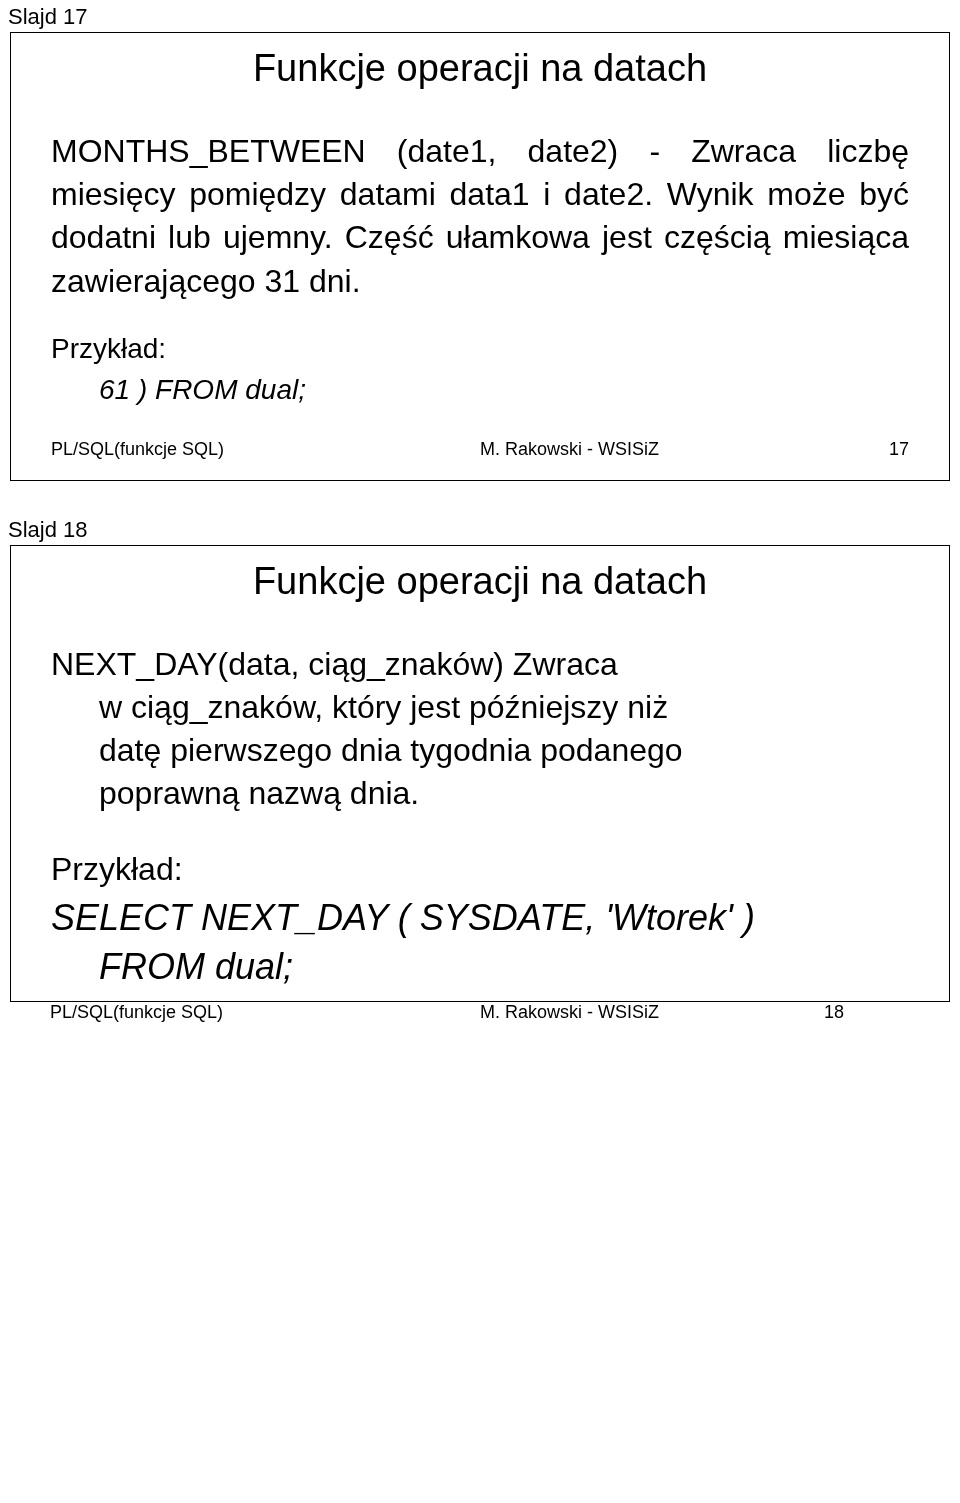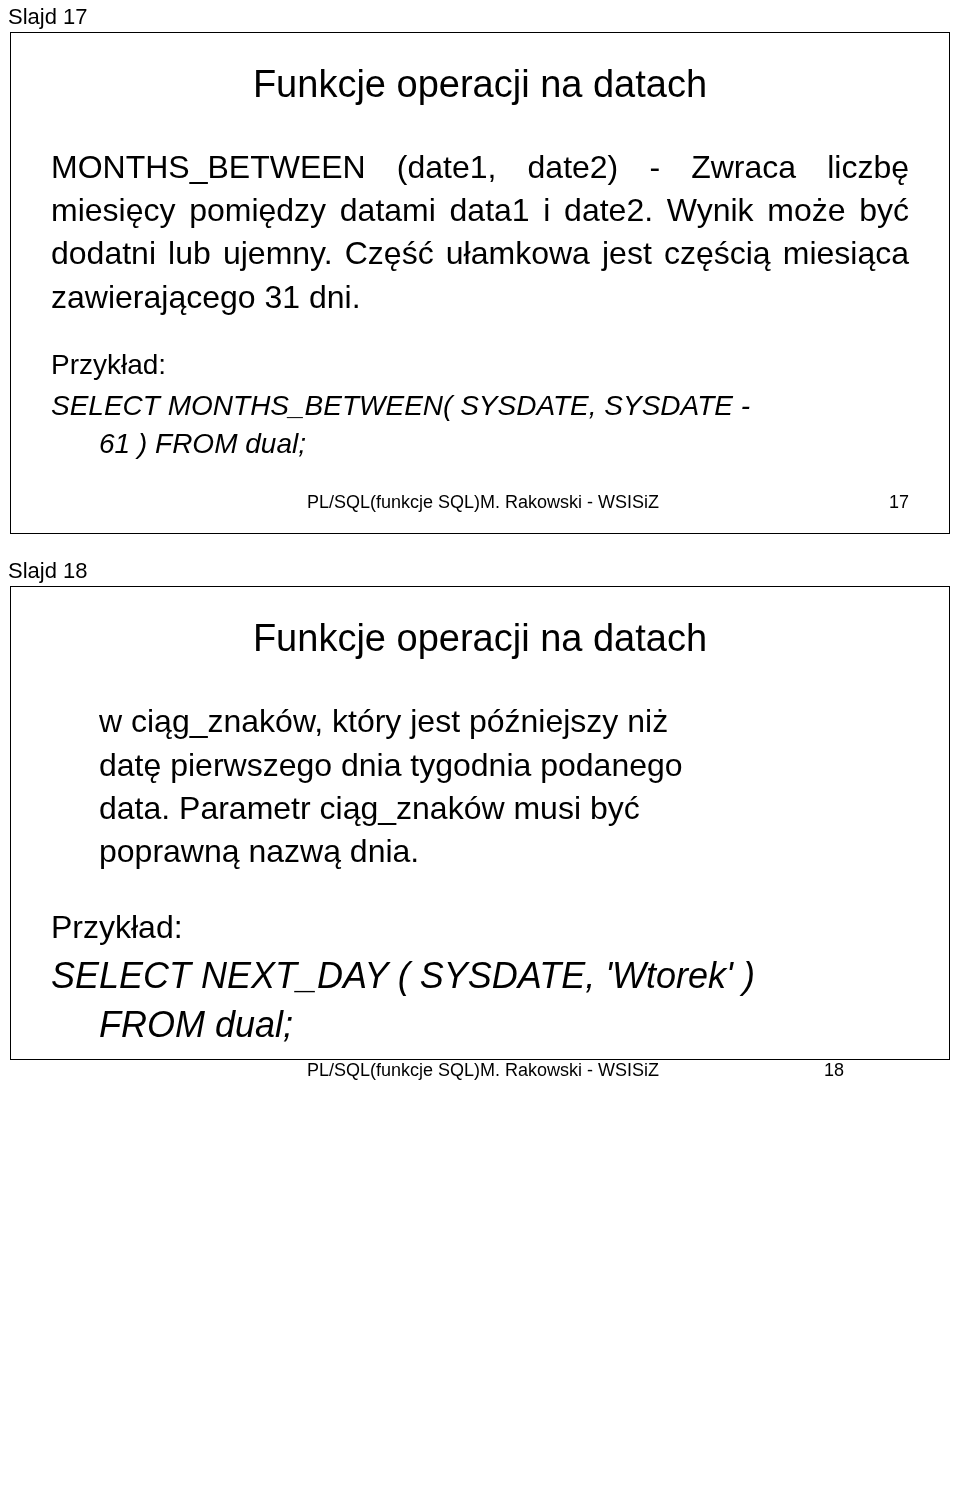--- a/index.html
+++ b/index.html
@@ -9,22 +9,22 @@
     font-family: Arial, Helvetica, sans-serif;
     color: #000000;
     width: 960px;
   }
   .slide-label {
     font-size: 22px;
     padding: 4px 8px 2px 8px;
   }
   .slide-box {
     border: 1.5px solid #000;
-    margin: 0 10px 20px 10px;
-    padding: 20px 40px 20px 40px;
+    margin: 0 10px 32px 10px;
+    padding: 4px 40px 20px 40px;
     box-sizing: border-box;
   }
   .slide-title {
     text-align: center;
     font-size: 38px;
     margin: 10px 0 40px 0;
   }
   .para {
     font-size: 32px;
     line-height: 1.35;
@@ -43,21 +43,21 @@
   }
   .example-code .line2 {
     display: block;
     padding-left: 48px;
   }
   .footer-row {
     display: flex;
     font-size: 18px;
     margin-top: 30px;
   }
-  .footer-left { flex: 0 0 50%; text-align: right; }
+  .footer-left { flex: 0 0 50%; }
   .footer-mid  { flex: 0 0 40%; }
   .footer-right{ flex: 0 0 10%; text-align: right; }
   .body-large {
     font-size: 32px;
     line-height: 1.35;
     margin: 0 0 36px 0;
   }
   .body-large .line-indent {
     display: block;
     padding-left: 48px;
@@ -90,40 +90,39 @@
 
 <div class="slide-label">Slajd 17</div>
 
 <div class="slide-box">
   <div class="slide-title">Funkcje operacji na datach</div>
 
   <div class="para">MONTHS_BETWEEN (date1, date2) - Zwraca liczbę miesięcy pomiędzy datami data1 i date2. Wynik może być dodatni lub ujemny. Część ułamkowa jest częścią miesiąca zawierającego 31 dni.</div>
 
   <div class="example-label">Przykład:</div>
   <div class="example-code">
-    <span>SELECT MONTHS_BETWEEN( SYSDATE, SYSDATE -</span>
     <span class="line2">61 ) FROM dual;</span>
   </div>
 
   <div class="footer-row">
     <div class="footer-left">PL/SQL(funkcje SQL)</div>
     <div class="footer-mid">M. Rakowski - WSISiZ</div>
     <div class="footer-right">17</div>
   </div>
 </div>
 
 <div class="slide-label">Slajd 18</div>
 
 <div class="slide-box slide18">
   <div class="slide-title">Funkcje operacji na datach</div>
 
   <div class="body-large">
+    <span>NEXT_DAY(data, ciąg_znaków) Zwraca</span>
     <span class="line-indent">w ciąg_znaków, który jest późniejszy niż</span>
     <span class="line-indent">datę pierwszego dnia tygodnia podanego</span>
-    <span class="line-indent">data. Parametr ciąg_znaków musi być</span>
     <span class="line-indent">poprawną nazwą dnia.</span>
   </div>
 
   <div class="example-label" style="font-size:32px;">Przykład:</div>
   <div class="ex2-code">
     <span>SELECT NEXT_DAY ( SYSDATE, 'Wtorek' )</span>
     <span class="line2">FROM dual;</span>
   </div>
 </div>
 

